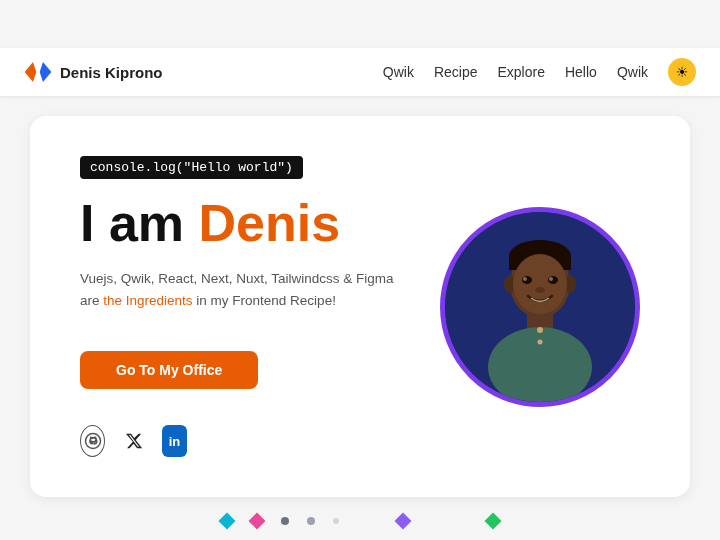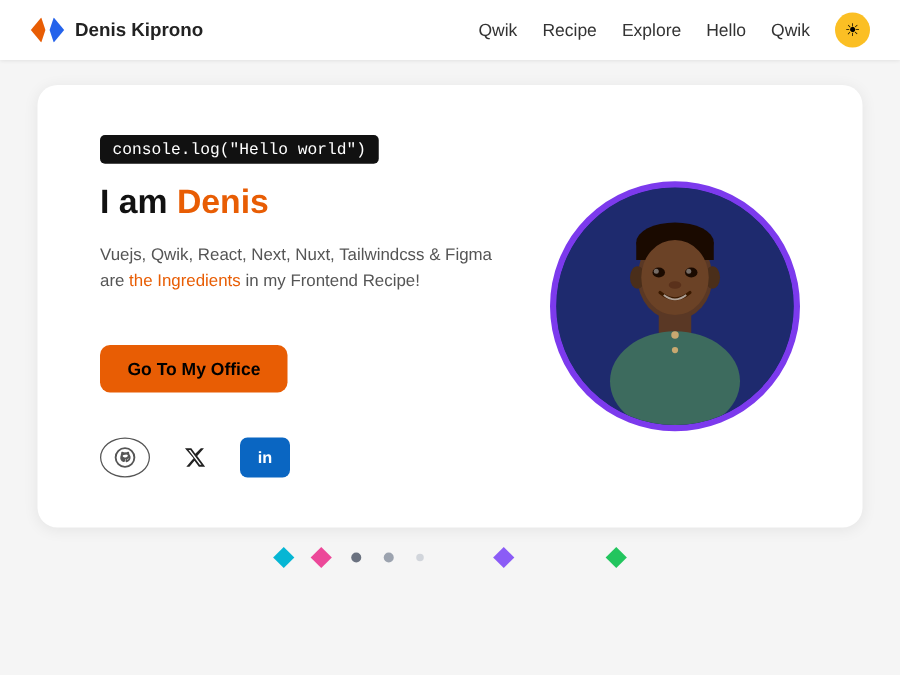--- a/index.html
+++ b/index.html
@@ -14,20 +14,21 @@
     
     .header {
       background: #fff;
       height: 48px;
       display: flex;
       justify-content: space-between;
       padding: 0 24px;
       box-shadow: 0 1px 3px rgba(0,0,0,0.08);
       position: relative;
       z-index: 10;
+      margin-top: 48px;
     }
     .logo-area {
       display: flex;
       align-items: center;
       gap: 8px;
     }
     .logo-icon {
       width: 28px;
       height: 20px;
     }
@@ -90,59 +91,59 @@
       display: inline-block;
       background: #111;
       color: #fff;
       font-family: 'Courier New', monospace;
       font-size: 13px;
       padding: 4px 10px;
       border-radius: 4px;
       margin-bottom: 16px;
     }
     .hero-title {
-      font-size: 27px;
+      font-size: 52px;
       font-weight: 700;
       color: #111;
       margin-bottom: 16px;
       line-height: 1.1;
     }
     .hero-title .accent {
       color: #e85d04;
     }
     .hero-desc {
       font-size: 13.5px;
       color: #555;
       line-height: 1.6;
       margin-bottom: 40px;
     }
     .hero-desc .highlight {
       color: #e85d04;
     }
     .cta-btn {
       background: #e85d04;
-      color: #000000;
+      color: #ffffff;
       border: none;
       border-radius: 8px;
-      padding: 11px 22px;
+      padding: 11px 36px;
       font-size: 14px;
       font-weight: 600;
       cursor: pointer;
       display: inline-block;
     }
 
     
     .social-icons {
       display: flex;
       align-items: center;
       gap: 16px;
       margin-top: 36px;
     }
     .social-icon {
-      width: 40px;
+      width: 25px;
       height: 32px;
       display: flex;
       align-items: center;
       justify-content: center;
       cursor: pointer;
       border-radius: 4px;
     }
     .social-icon.github {
       border: 1.5px solid #555;
       border-radius: 50%;

